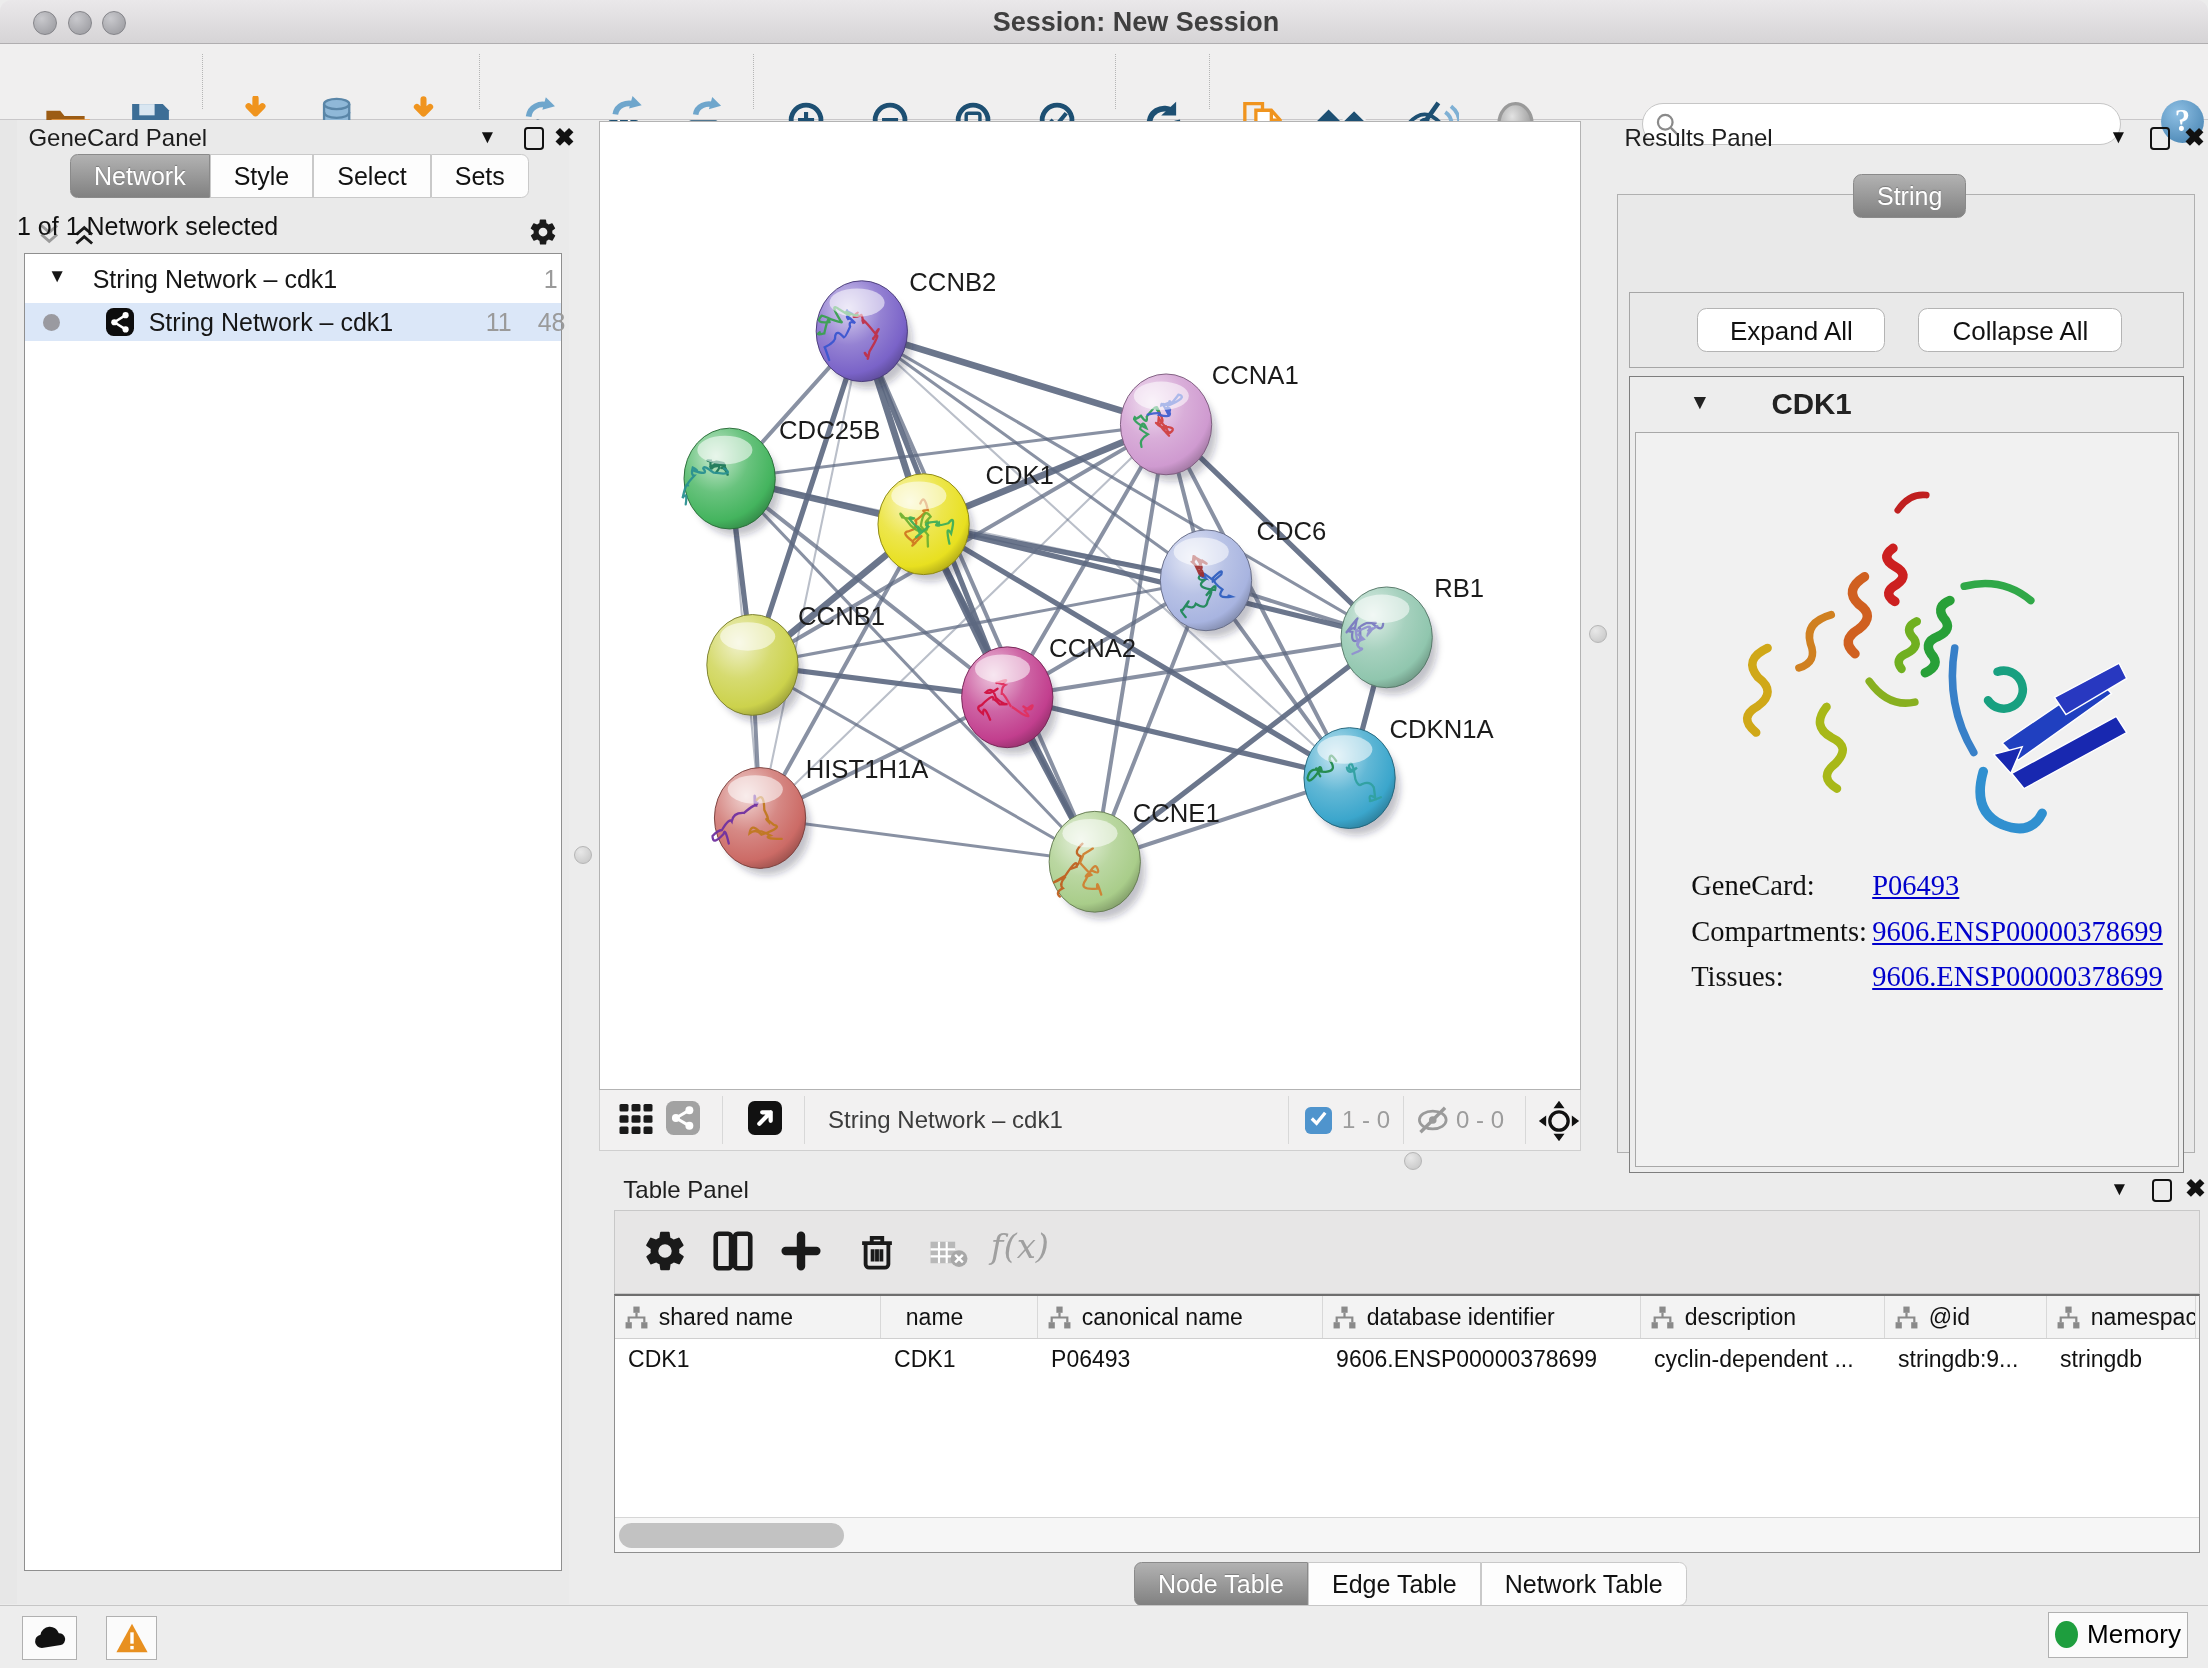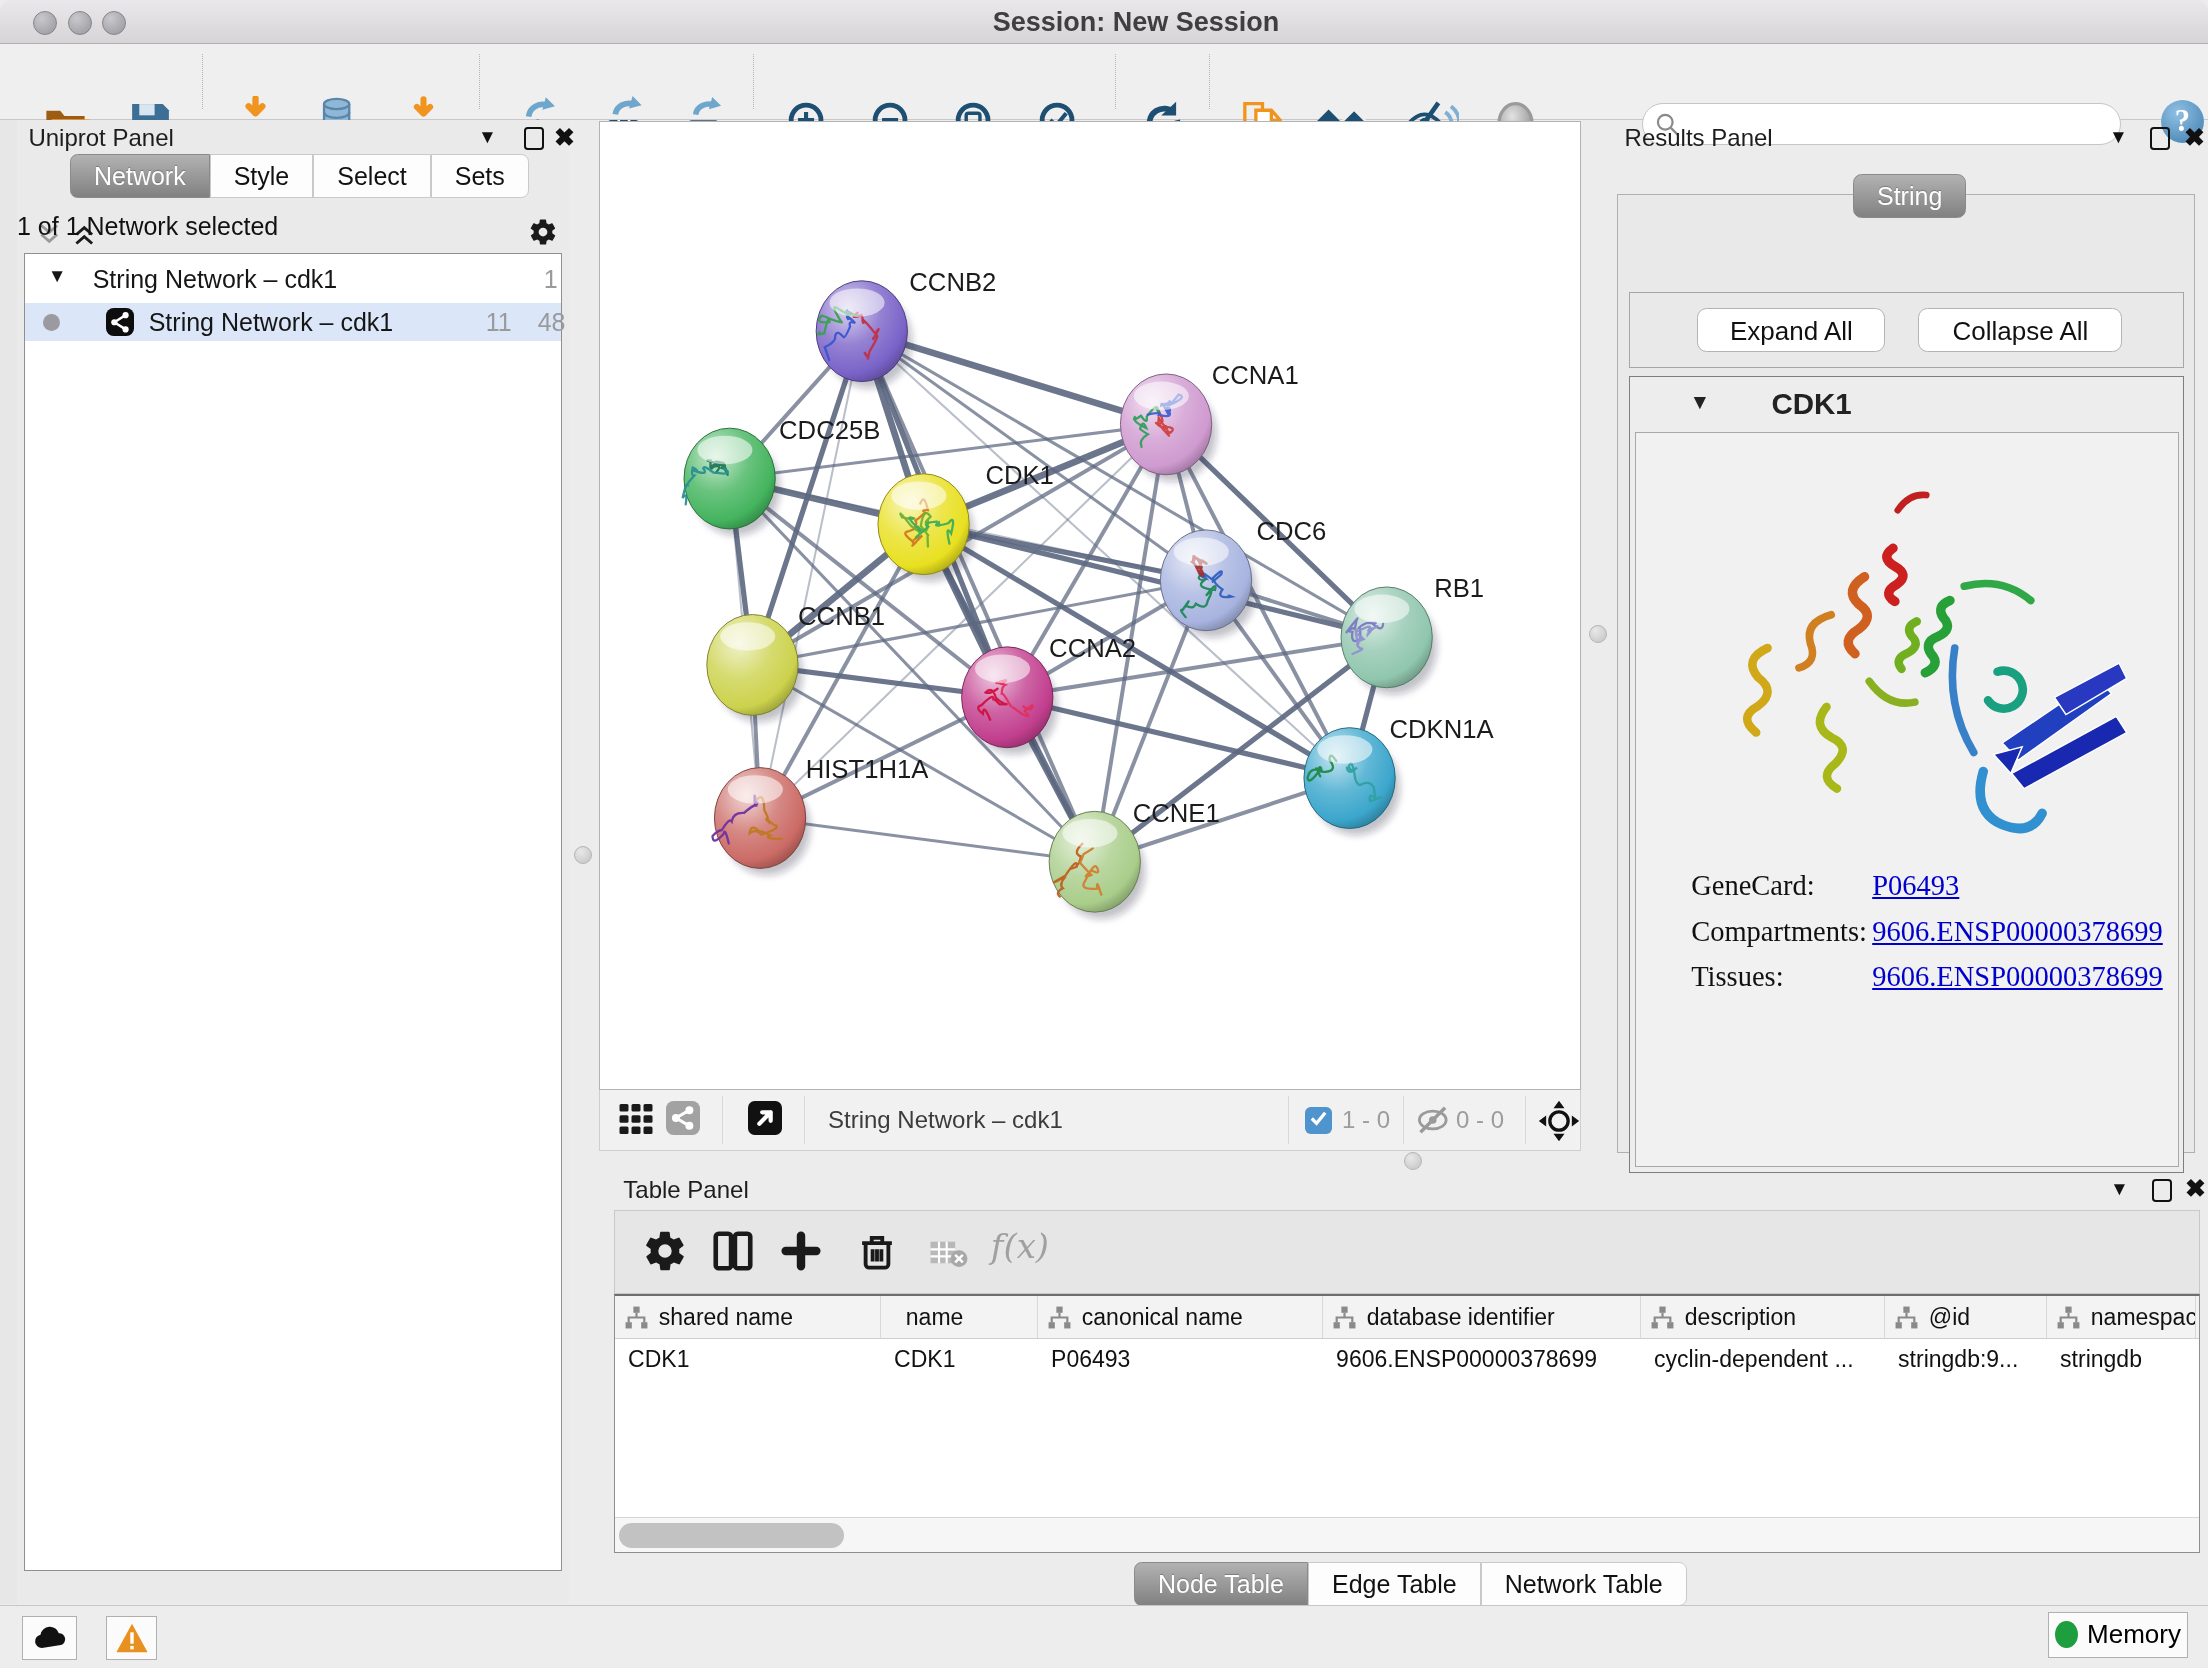--- a/index.html
+++ b/index.html
@@ -291,21 +291,21 @@
         </defs>
       <circle cx="24" cy="24" r="21" fill="url(#hlp)"></circle>
       <text x="24" y="33" text-anchor="middle" font-size="30" font-weight="bold" fill="#fff" font-family="Liberation Serif, serif">?</text>
     </svg>
   </button>
 </div>
 
 <div id="left-gutter" class="abs"></div>
 
 <div id="control-panel" class="abs">
-  <span class="panel-title abs" style="left:11.4px;top:3.8px">Uniprot Panel</span>
+  <span class="panel-title abs" style="left:11.4px;top:3.8px">GeneCard Panel</span>
   <span class="abs collapse-ico" style="left:461px;top:5.7px">▼</span>
   <span class="abs float-ico" style="left:507px;top:6.7px"></span>
   <span class="abs close-ico" style="left:537px;top:7.6px">✖</span>
 
   <div id="cp-tabs"><span class="tab sel">Network</span><span class="tab">Style</span><span class="tab">Select</span><span class="tab">Sets</span></div>
 
   <div id="cp-sub">
     <svg class="abs" style="left:18px;top:9.5px" width="28.5" height="27" viewBox="0 0 24 24">
       <path d="M5 4l7 6 7-6M5 12l7 6 7-6" stroke="#9a9a9a" stroke-width="2.6" fill="none"></path>
     </svg>

